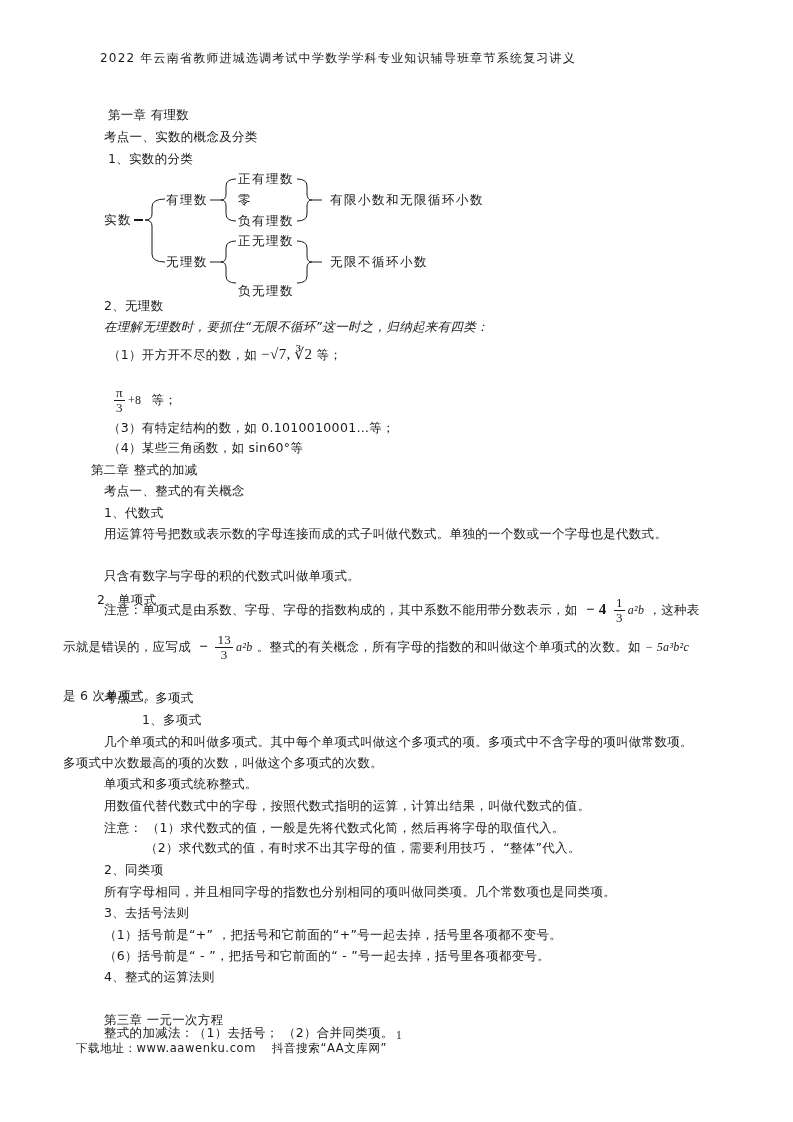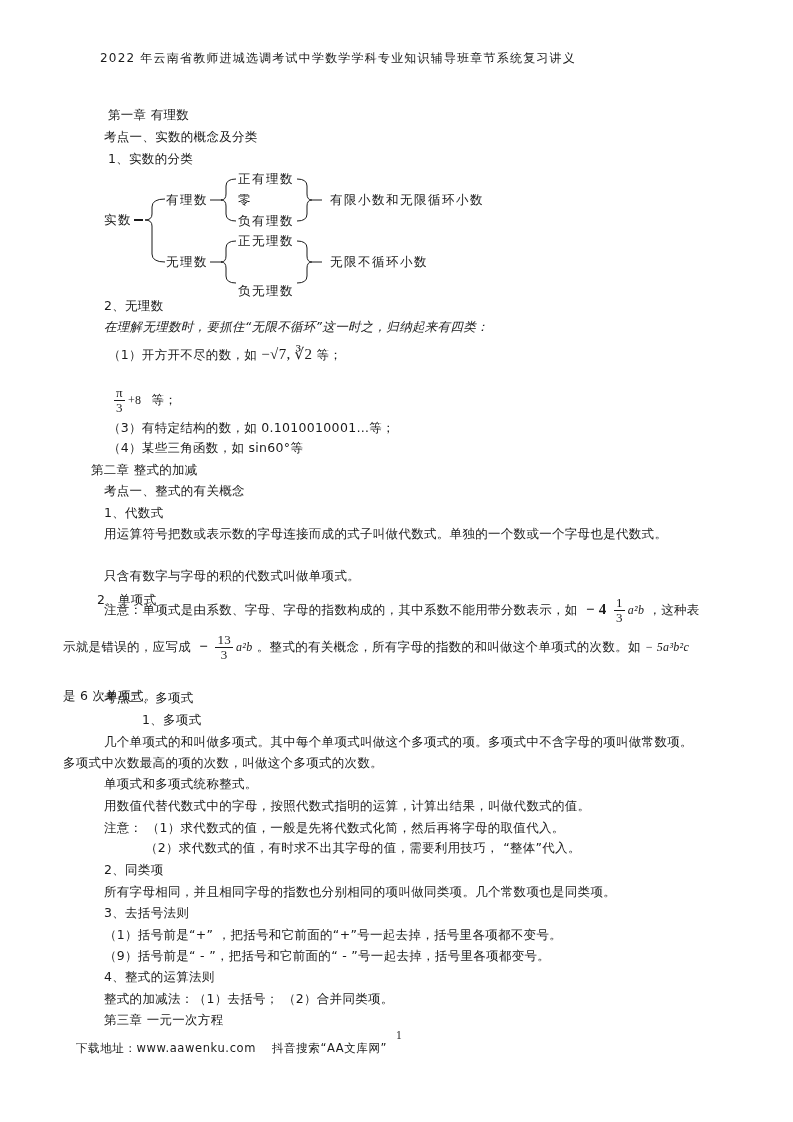--- a/index.html
+++ b/index.html
@@ -122,21 +122,21 @@
 <div class="ln" style="left:104px; top:734px;">几个单项式的和叫做多项式。其中每个单项式叫做这个多项式的项。多项式中不含字母的项叫做常数项。</div>
 <div class="ln" style="left:63px; top:755px;">多项式中次数最高的项的次数，叫做这个多项式的次数。</div>
 <div class="ln" style="left:104px; top:776px;">单项式和多项式统称整式。</div>
 <div class="ln" style="left:104px; top:798px;">用数值代替代数式中的字母，按照代数式指明的运算，计算出结果，叫做代数式的值。</div>
 <div class="ln" style="left:104px; top:820px;">注意：  （1）求代数式的值，一般是先将代数式化简，然后再将字母的取值代入。</div>
 <div class="ln" style="left:145px; top:840px;">（2）求代数式的值，有时求不出其字母的值，需要利用技巧，  “整体”代入。</div>
 <div class="ln" style="left:104px; top:862px;">2、同类项</div>
 <div class="ln" style="left:104px; top:884px;">所有字母相同，并且相同字母的指数也分别相同的项叫做同类项。几个常数项也是同类项。</div>
 <div class="ln" style="left:104px; top:905px;">3、去括号法则</div>
 <div class="ln" style="left:104px; top:927px;">（1）括号前是“+” ，把括号和它前面的“+”号一起去掉，括号里各项都不变号。</div>
-<div class="ln" style="left:104px; top:948px;">（9）括号前是“ - ”，把括号和它前面的“ - ”号一起去掉，括号里各项都变号。</div>
+<div class="ln" style="left:104px; top:948px;">（6）括号前是“ - ”，把括号和它前面的“ - ”号一起去掉，括号里各项都变号。</div>
 <div class="ln" style="left:104px; top:969px;">4、整式的运算法则</div>
-<div class="ln" style="left:104px; top:991px;">整式的加减法：（1）去括号；  （2）合并同类项。</div>
+<div class="ln" style="left:104px; top:1025px;">整式的加减法：（1）去括号；  （2）合并同类项。</div>
 
 <div class="ln" style="left:104px; top:1012px;">第三章  一元一次方程</div>
 
 <div class="ln footer" style="left:396px; top:1027px; font-family:'Liberation Serif', serif;">1</div>
 <div class="ln footer" style="left:76px; top:1040px;">下载地址：www.aawenku.com</div>
 <div class="ln footer" style="left:272px; top:1040px;">抖音搜索“AA文库网”</div>
 
 </body></html>

